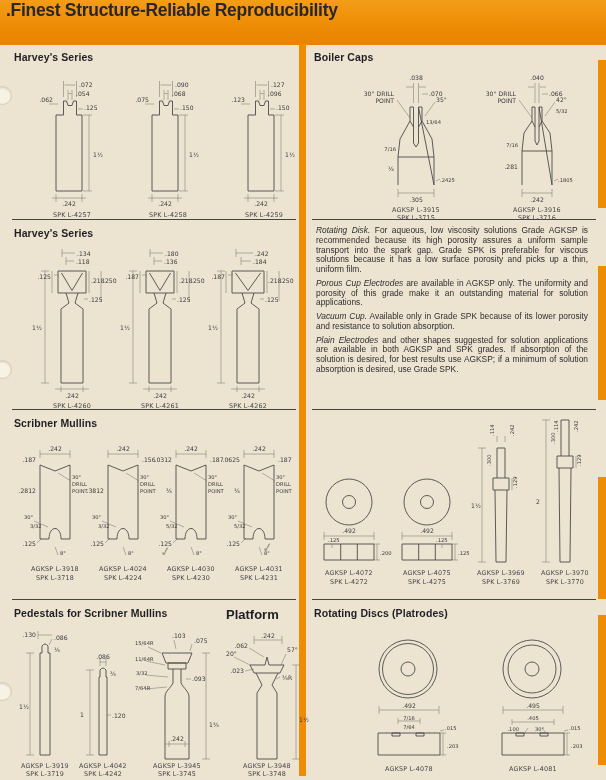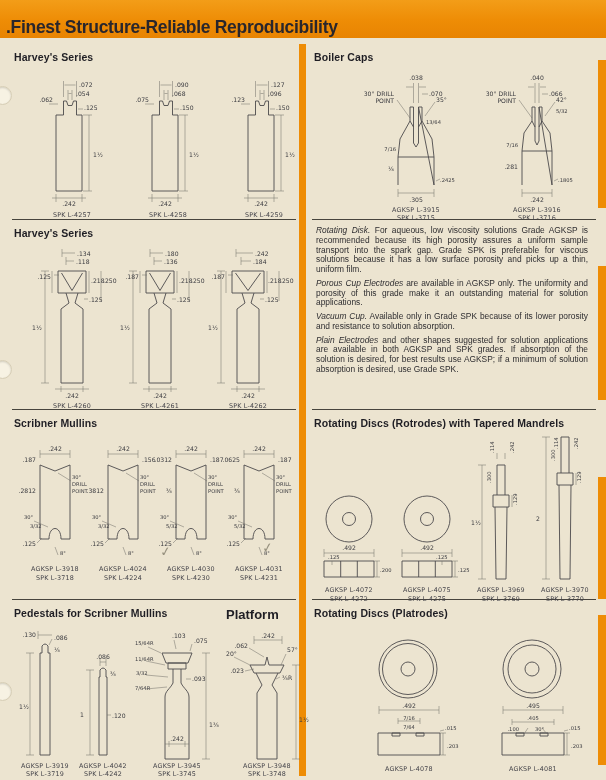--- a/index.html
+++ b/index.html
@@ -1,20 +1,20 @@
 <!DOCTYPE html>
 <html><head>
 <meta charset="utf-8">
 <style>
   html,body{margin:0;padding:0;background:#777;}
   .page{position:relative;width:606px;height:780px;background:#ece4d0;overflow:hidden;
         font-family:"Liberation Sans",sans-serif;}
-  .band{position:absolute;left:0;top:0;width:606px;height:38px;
+  .band{position:absolute;left:0;top:0;width:606px;height:45px;
         background:linear-gradient(180deg,#f39d18 0%,#ee8c05 55%,#e88402 100%);
-        display:flex;align-items:flex-end;}
+        display:flex;align-items:flex-start;}
   .band h1{margin:0 0 0 6px;font-size:17.5px;font-weight:bold;color:#29262c;letter-spacing:-0.3px;}
   .vstripe{position:absolute;left:299px;top:44px;width:7px;height:732px;background:#ee8c05;}
   .edge{position:absolute;right:0;width:8px;background:#ee8c05;}
   .hole{position:absolute;left:-7px;width:17px;height:17px;border-radius:50%;
         background:#f7f2e3;border:1px solid #d6cdb5;box-shadow:inset 0 1px 2px rgba(0,0,0,.15);}
   .hr{position:absolute;height:1px;background:#47443d;}
   .sec{position:absolute;}
   .sec h2{margin:0;padding:5px 0 0 2px;font-size:10.5px;font-weight:bold;color:#1f1e24;letter-spacing:.1px;}
   .figrow{display:flex;align-items:flex-start;}
   svg{overflow:visible;display:block;}
@@ -400,21 +400,20 @@
   <section class="sec" style="left:312px;top:222px;width:284px;height:188px;overflow:hidden">
     <div class="sol">
       <p><i>Rotating Disk.</i><span> For aqueous, low viscosity solutions Grade AGKSP is recommended because its high porosity assures a uniform sample transport into the spark gap. Grade SPK is preferable for viscous solutions because it has a low surface porosity and picks up a thin, uniform film.</span></p>
       <p><i>Porous Cup Electrodes</i><span> are available in AGKSP only. The uniformity and porosity of this grade make it an outstanding material for solution applications.</span></p>
       <p><i>Vacuum Cup.</i><span> Available only in Grade SPK because of its lower porosity and resistance to solution absorption.</span></p>
       <p><i>Plain Electrodes</i><span> and other shapes suggested for solution applications are available in both AGKSP and SPK grades. If absorption of the solution is desired, for best results use AGKSP; if a minimum of solution absorption is desired, use Grade SPK.</span></p>
     </div>
   </section>
 
   <section class="sec" style="left:312px;top:412px;width:284px;height:186px">
-    <h2>Rotating Discs (Rotrodes) with Tapered Mandrels</h2>
     <div class="figrow" style="margin:0 0 0 2px;gap:2px">
 
       <svg width="76" height="174">
         <g class="o">
           <circle cx="35" cy="90" r="23"></circle>
             <circle cx="35" cy="90" r="6.5"></circle>
           <path d="M10,132 H60 V148 H10 Z M26.7,132 V148 M43.3,132 V148"></path>
           </g>
         <g class="d">
           <path d="M10,124 H60 M10,128 V120 M60,128 V120 M18,132 V136 M63,132 V148 M60,132 H66 M60,148 H66"></path>

